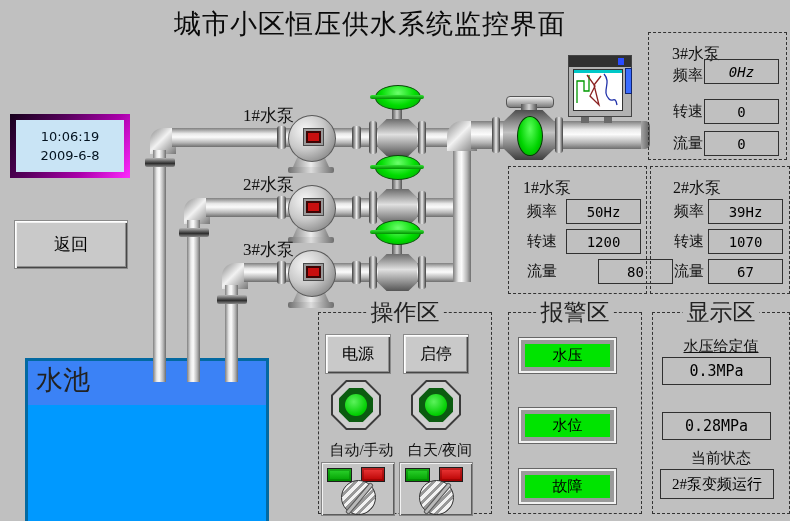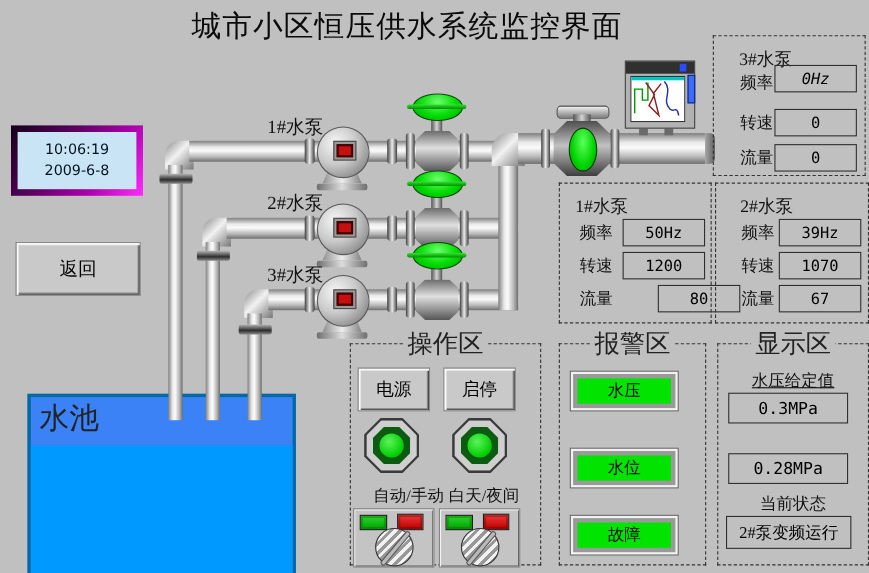--- a/index.html
+++ b/index.html
@@ -202,21 +202,21 @@
     <div class="abs oct" style="left:12px;top:67px;width:50px;height:50px;background:#3a3a3a;">
       <div class="abs oct" style="left:2px;top:2px;right:2px;bottom:2px;background:#cfcfcf;"></div>
       <div class="abs oct" style="left:8px;top:8px;right:8px;bottom:8px;background:#0b5c10;"></div>
       <div class="abs" style="left:14px;top:14px;right:14px;bottom:14px;border-radius:50%;background:radial-gradient(circle at 40% 35%,#5cf25c,#00cd00 70%);"></div>
     </div>
     <div class="abs oct" style="left:92px;top:67px;width:50px;height:50px;background:#3a3a3a;">
       <div class="abs oct" style="left:2px;top:2px;right:2px;bottom:2px;background:#cfcfcf;"></div>
       <div class="abs oct" style="left:8px;top:8px;right:8px;bottom:8px;background:#0b5c10;"></div>
       <div class="abs" style="left:14px;top:14px;right:14px;bottom:14px;border-radius:50%;background:radial-gradient(circle at 40% 35%,#5cf25c,#00cd00 70%);"></div>
     </div>
-    <div class="abs" style="left:14px;top:128px;width:77px;text-align:center;font-size:15px;">自动/手动</div>
+    <div class="abs" style="left:4px;top:128px;width:77px;text-align:center;font-size:15px;">自动/手动</div>
     <div class="abs" style="left:79px;top:128px;width:84px;text-align:center;font-size:15px;">白天/夜间</div>
     <div class="abs swbox" style="left:2px;top:149px;width:72px;height:52px;">
       <div class="abs lt-g" style="left:5px;top:5px;width:23px;height:12px;"></div>
       <div class="abs lt-r" style="left:39px;top:4px;width:22px;height:13px;"></div>
       <div class="abs knob" style="left:19px;top:17px;width:33px;height:33px;">
         <div class="knob-line"></div>
       </div>
     </div>
     <div class="abs swbox" style="left:80px;top:149px;width:72px;height:52px;">
       <div class="abs lt-g" style="left:5px;top:5px;width:23px;height:12px;"></div>

